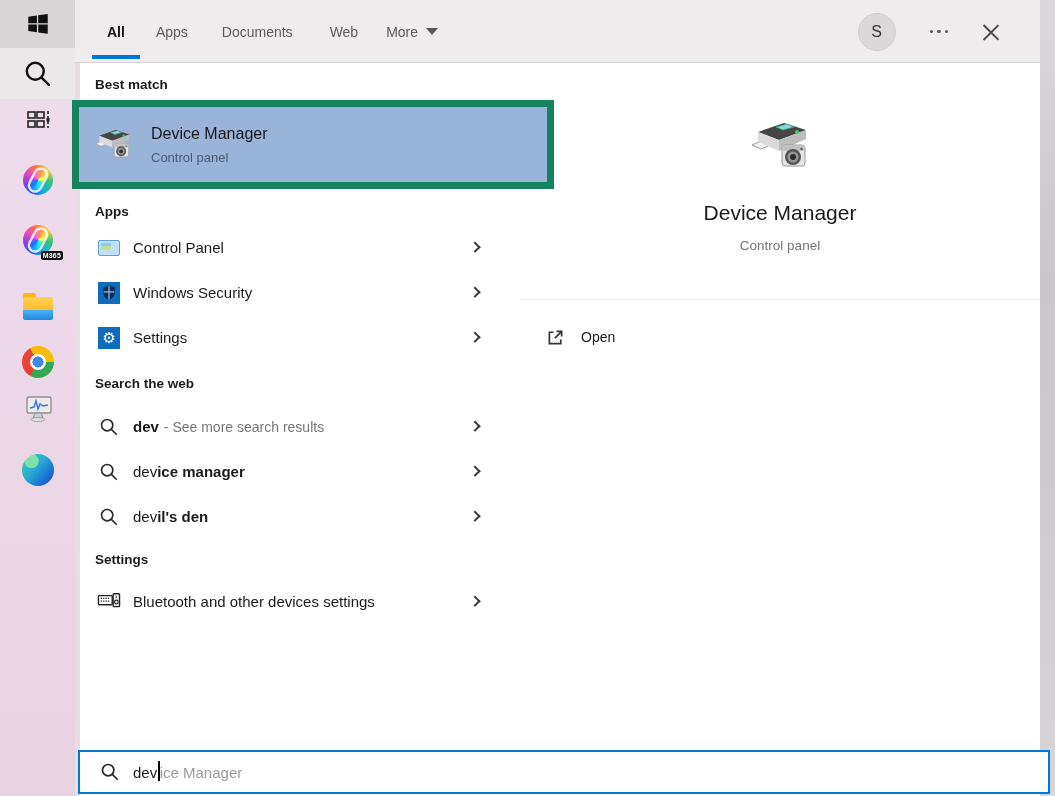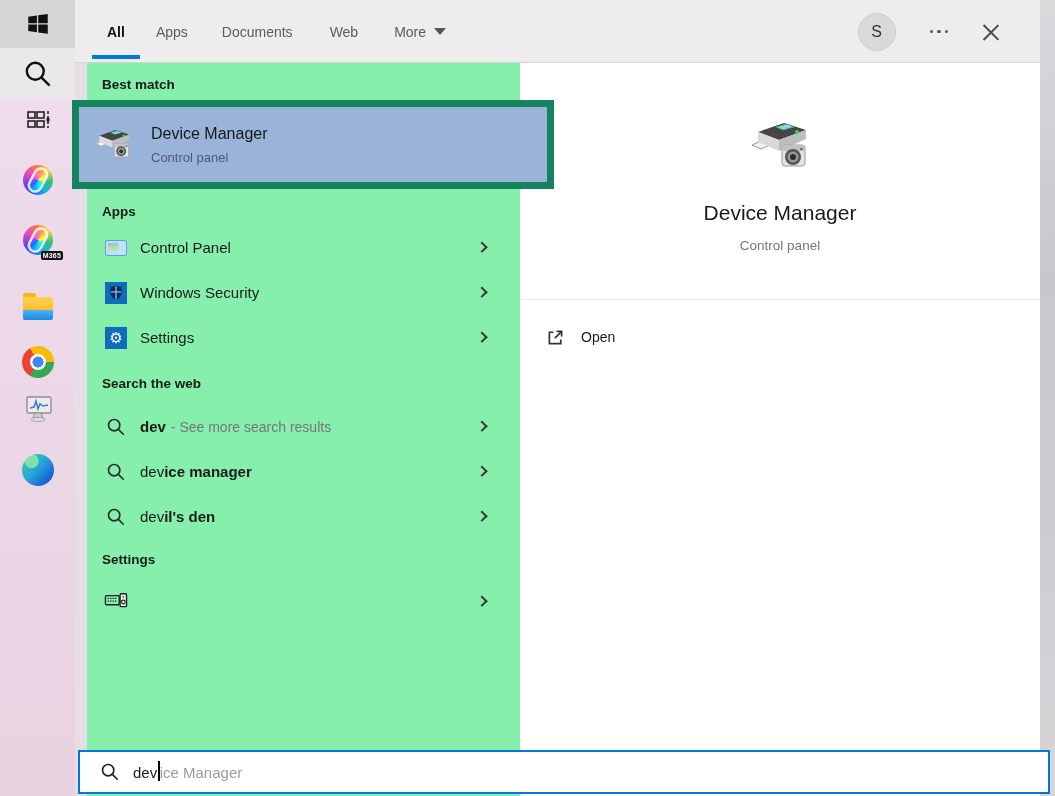--- a/index.html
+++ b/index.html
@@ -37,39 +37,39 @@
     background:radial-gradient(circle at 30% 22%, #7ee2a8 0 20%, rgba(0,0,0,0) 22%),
                linear-gradient(132deg,#3fd3a4 0%, #28a7d6 45%, #1b6fd4 75%, #1a43b5 100%); }
 
   
   .topbar { position:absolute; left:75px; top:0; width:965px; height:63px; background:#efeced;
             border-bottom:1px solid #d6d3d4; z-index:2; }
   .tabs { position:absolute; left:32px; top:0; height:63px; display:flex; align-items:center; }
   .tab { font-size:14px; color:#5c5c5c; position:relative; cursor:default; }
   .tab.active { color:#111; font-weight:bold; }
   .tab .underline { position:absolute; left:-15px; bottom:-19px; width:48px; height:4px; background:#0078d7; }
-  .tab-gap1{margin-right:31px;} .tab-gap2{margin-right:34px;} .tab-gap3{margin-right:37px;} .tab-gap4{margin-right:36px;text-align:right;}
+  .tab-gap1{margin-right:31px;} .tab-gap2{margin-right:34px;} .tab-gap3{margin-right:37px;} .tab-gap4{margin-right:28px;text-align:right;}
   .more-wrap{ display:flex; align-items:center; gap:8px; }
   .caret-down { width:0; height:0; border-left:6px solid transparent; border-right:6px solid transparent; border-top:7px solid #555; }
 
   .top-right { position:absolute; right:40px; top:0; height:63px; display:flex; align-items:center; gap:34px; }
   .avatar { width:38px; height:38px; border-radius:50%; background:#dbd8d9; border:1px solid #cfcccd;
             display:flex; align-items:center; justify-content:center; font-size:16px; color:#333; }
   .dots { display:flex; gap:4px; }
   .dots i { width:3.5px; height:3.5px; border-radius:50%; background:#5a5a5a; }
   .close-x { position:relative; width:18px; height:18px; }
   .close-x::before,.close-x::after { content:""; position:absolute; left:8px; top:-1px; width:1.8px; height:21px; background:#4a4a4a; }
   .close-x::before { transform:rotate(45deg); } .close-x::after { transform:rotate(-45deg); }
 
   
   .right-strip { position:absolute; right:0; top:0; width:15px; height:796px;
     background:linear-gradient(180deg,#dad8db 0%, #c9c7cc 35%, #cfcdd2 70%, #d8d5d8 100%); z-index:1; }
 
   
-  .list-col { position:absolute; left:87px; top:63px; width:445px; height:733px; background:#86efac; z-index:2; }
+  .list-col { position:absolute; left:80px; top:63px; width:445px; height:733px; background:#ffffff; z-index:2; }
   .sec-h { font-size:13.5px; font-weight:bold; color:#1b1b1b; margin-left:15px; height:18px; }
   .h-best{ margin-top:14px; } .h-apps{ margin-top:15px; } .h-web{ margin-top:16px; } .h-set{ margin-top:13px; }
   .bm-spacer{ height:94px; }
   ul.rows { list-style:none; }
   .ul-apps{ margin-top:3px; } .ul-web{ margin-top:10px; } .ul-set{ margin-top:9px; }
   li.row { height:45px; display:flex; align-items:center; padding-left:17px; position:relative; }
   .row .ric { width:24px; height:24px; margin-right:12px; display:flex; align-items:center; justify-content:center; flex-shrink:0; }
   .row .txt { font-size:15px; color:#1b1b1b; white-space:nowrap; }
   .row .txt b { font-weight:bold; }
   .row .note { color:#767676; font-size:14px; margin-left:5px; }
@@ -286,20 +286,21 @@
       <span class="ric">
         <svg width="24" height="22" viewBox="0 0 26 24">
           <rect x="1.5" y="5" width="15" height="10" rx="1" fill="none" stroke="#222" stroke-width="1.5"></rect>
           <line x1="4" y1="8" x2="14" y2="8" stroke="#222" stroke-width="1.2" stroke-dasharray="1.4 1.2"></line>
           <line x1="4" y1="11" x2="14" y2="11" stroke="#222" stroke-width="1.2" stroke-dasharray="1.4 1.2"></line>
           <rect x="17.5" y="3" width="7" height="14" rx="1" fill="#efeaee" stroke="#222" stroke-width="1.5"></rect>
           <circle cx="21" cy="12" r="2" fill="none" stroke="#222" stroke-width="1.2"></circle>
           <circle cx="21" cy="6.5" r="0.9" fill="#222"></circle>
         </svg>
       </span>
+      <span class="txt">Bluetooth and other devices settings</span>
       <span class="chev"></span>
     </li>
   </ul>
 </main>
 
 <div class="best-box">
   <svg width="40" height="40" viewBox="0 0 64 64">
       <use href="#devmgr"></use>
     </svg>
   <div class="best-texts">

